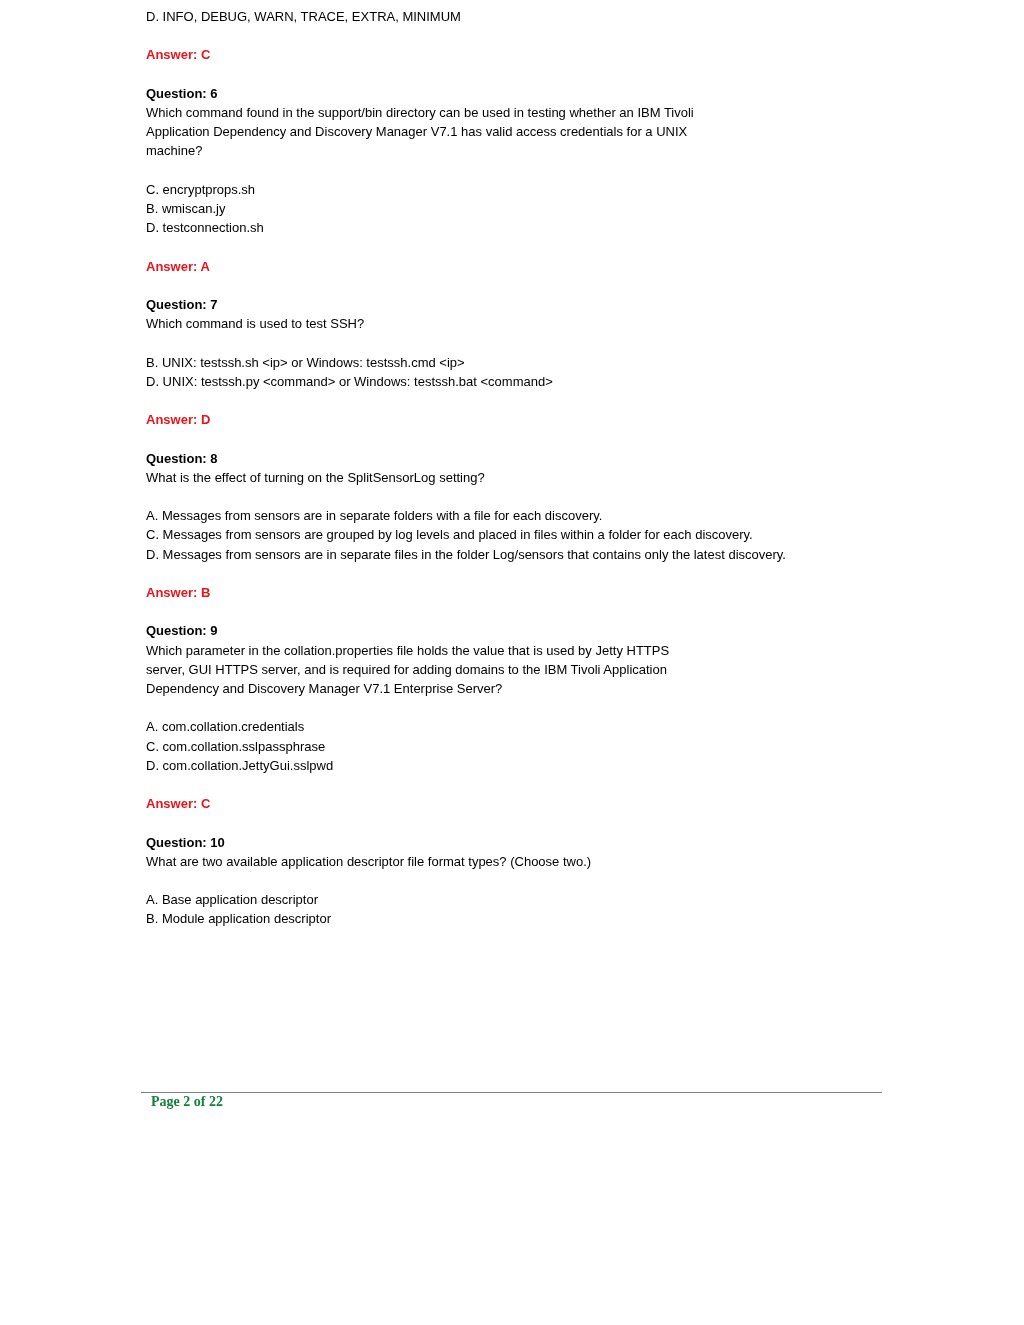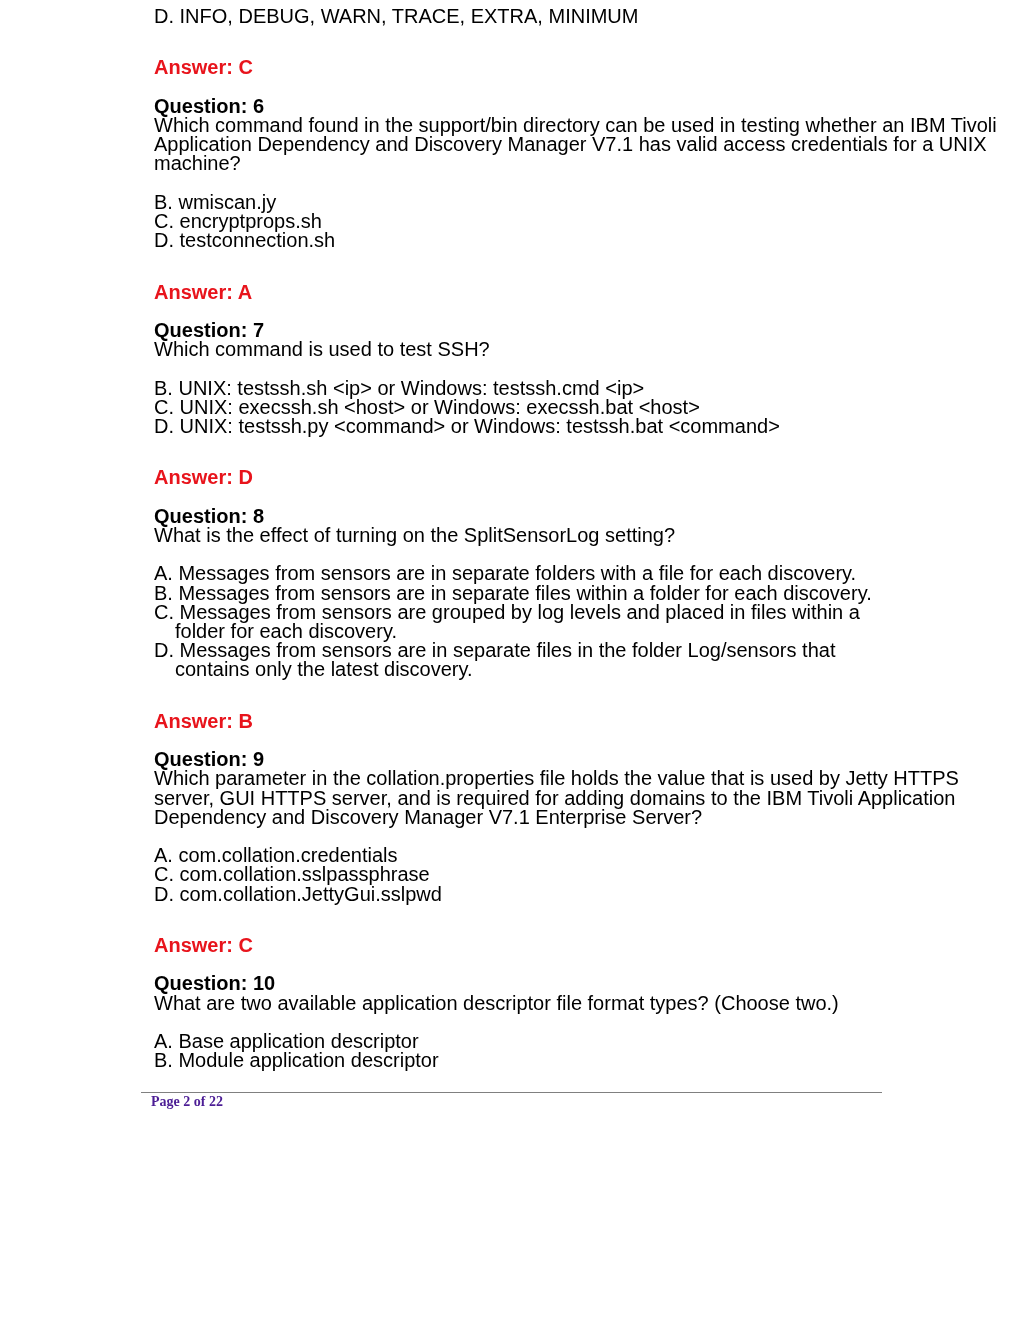--- a/index.html
+++ b/index.html
@@ -10,32 +10,31 @@
     body {
       width: 1024px;
       height: 1325px;
       position: relative;
       overflow: hidden;
       font-family: "Liberation Sans", sans-serif;
       color: #000000;
     }
     .page {
       position: absolute;
-      left: 154px;
+      left: 146px;
       top: 7px;
       width: 720px;
-      font-size: 20px;
+      font-size: 13px;
       line-height: 19.2px;
     }
     .line { display: block; white-space: nowrap; }
     .blank { height: 19.2px; }
     .answer {
       color: #e8141c;
       font-weight: bold;
-      margin-top: 13px;
     }
     .qtitle { font-weight: bold; }
     .opt-hang {
       display: block;
       padding-left: 21px;
       text-indent: -21px;
       white-space: normal;
     }
     .footer-rule {
       position: absolute;
@@ -45,64 +44,62 @@
       height: 0;
       border-top: 1.5px solid #808080;
     }
     .footer-text {
       position: absolute;
       left: 151px;
       top: 1094px;
       font-family: "Liberation Serif", serif;
       font-weight: bold;
       font-size: 14px;
-      color: #4c1d95;
+      color: #15803d;
     }
   </style>
 </head>
 <body>
 
 <div class="page">
   <span class="line">D. INFO, DEBUG, WARN, TRACE, EXTRA, MINIMUM</span>
   <div class="blank"></div>
   <span class="line answer">Answer: C</span>
   <div class="blank"></div>
 
   <div>
     <span class="line qtitle">Question: 6</span>
     <span class="line">Which command found in the support/bin directory can be used in testing whether an IBM Tivoli</span>
     <span class="line">Application Dependency and Discovery Manager V7.1 has valid access credentials for a UNIX</span>
     <span class="line">machine?</span>
     <div class="blank"></div>
+    <span class="line">C. encryptprops.sh</span>
     <span class="line">B. wmiscan.jy</span>
-    <span class="line">C. encryptprops.sh</span>
     <span class="line">D. testconnection.sh</span>
     <div class="blank"></div>
     <span class="line answer">Answer: A</span>
     <div class="blank"></div>
   </div>
 
   <div>
     <span class="line qtitle">Question: 7</span>
     <span class="line">Which command is used to test SSH?</span>
     <div class="blank"></div>
     <span class="line">B. UNIX: testssh.sh &lt;ip&gt; or Windows: testssh.cmd &lt;ip&gt;</span>
-    <span class="line">C. UNIX: execssh.sh &lt;host&gt; or Windows: execssh.bat &lt;host&gt;</span>
     <span class="line">D. UNIX: testssh.py &lt;command&gt; or Windows: testssh.bat &lt;command&gt;</span>
     <div class="blank"></div>
     <span class="line answer">Answer: D</span>
     <div class="blank"></div>
   </div>
 
   <div>
     <span class="line qtitle">Question: 8</span>
     <span class="line">What is the effect of turning on the SplitSensorLog setting?</span>
     <div class="blank"></div>
     <span class="opt-hang">A. Messages from sensors are in separate folders with a file for each discovery.</span>
-    <span class="opt-hang">B. Messages from sensors are in separate files within a folder for each discovery.</span>
     <span class="opt-hang">C. Messages from sensors are grouped by log levels and placed in files within a folder for each discovery.</span>
     <span class="opt-hang">D. Messages from sensors are in separate files in the folder Log/sensors that contains only the latest discovery.</span>
     <div class="blank"></div>
     <span class="line answer">Answer: B</span>
     <div class="blank"></div>
   </div>
 
   <div>
     <span class="line qtitle">Question: 9</span>
     <span class="line">Which parameter in the collation.properties file holds the value that is used by Jetty HTTPS</span>

